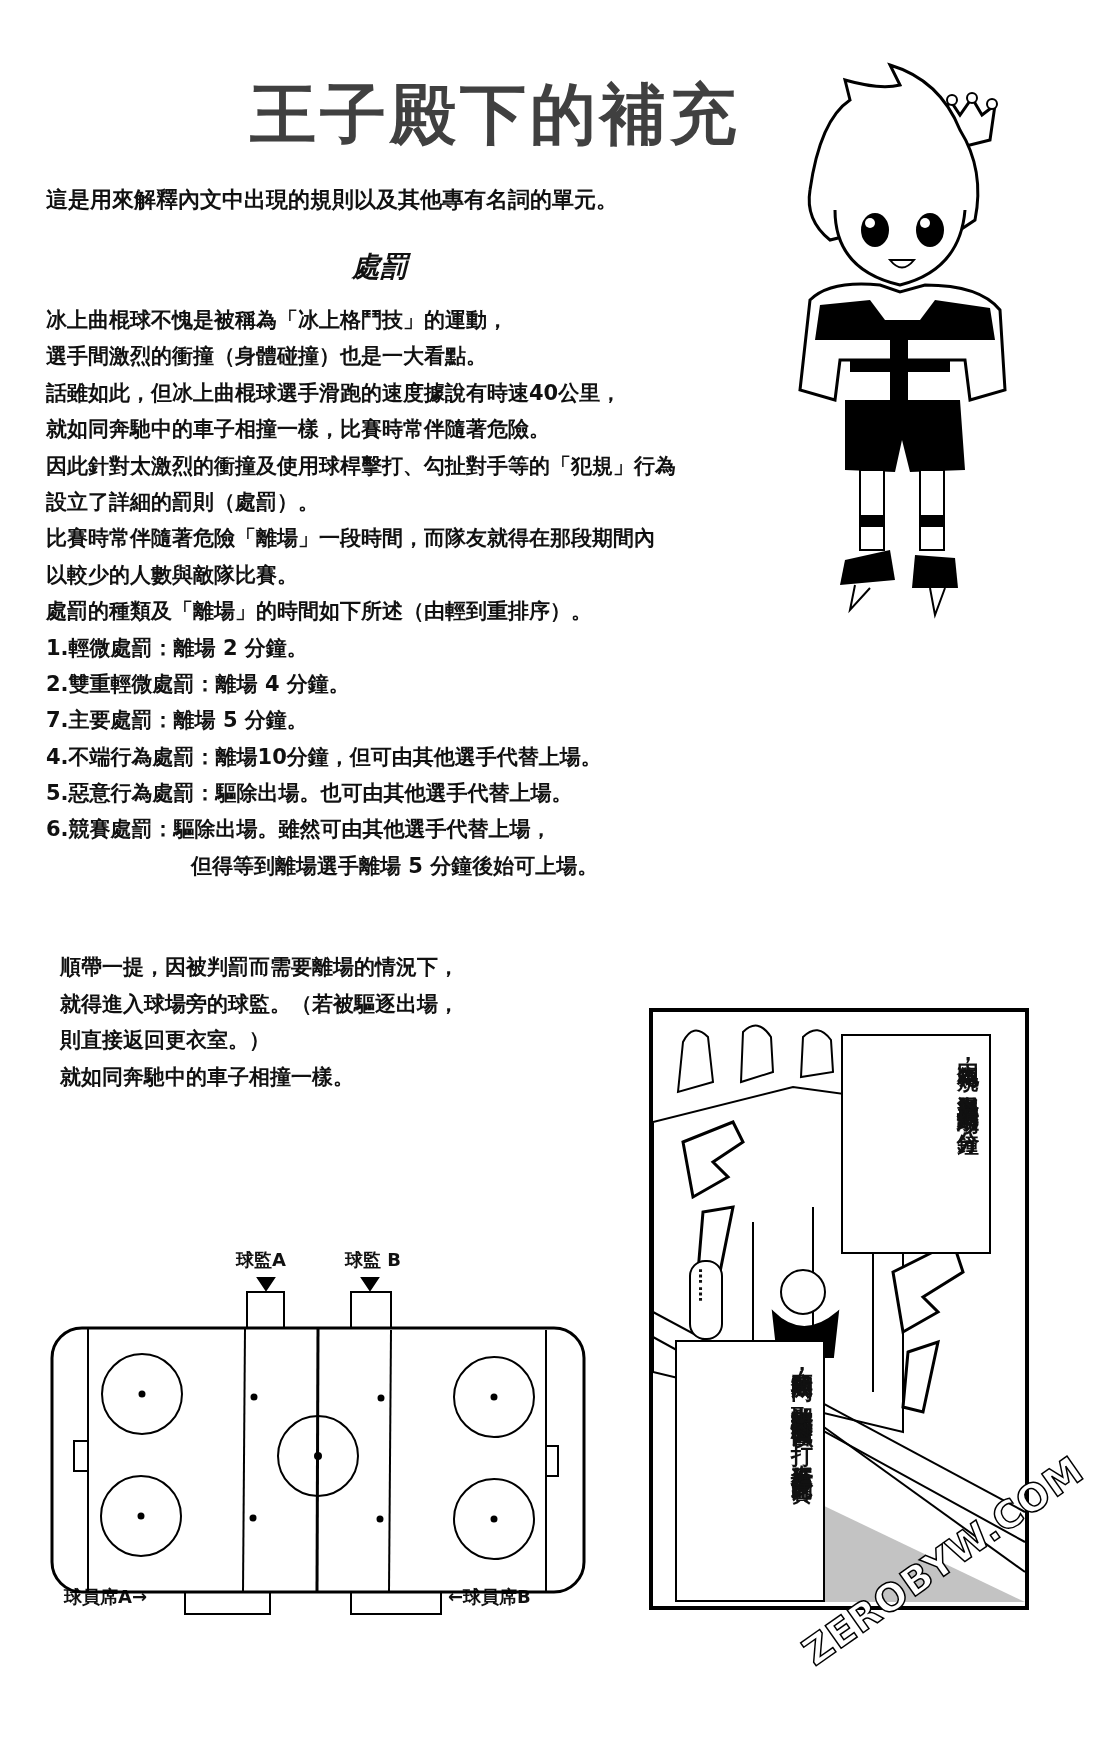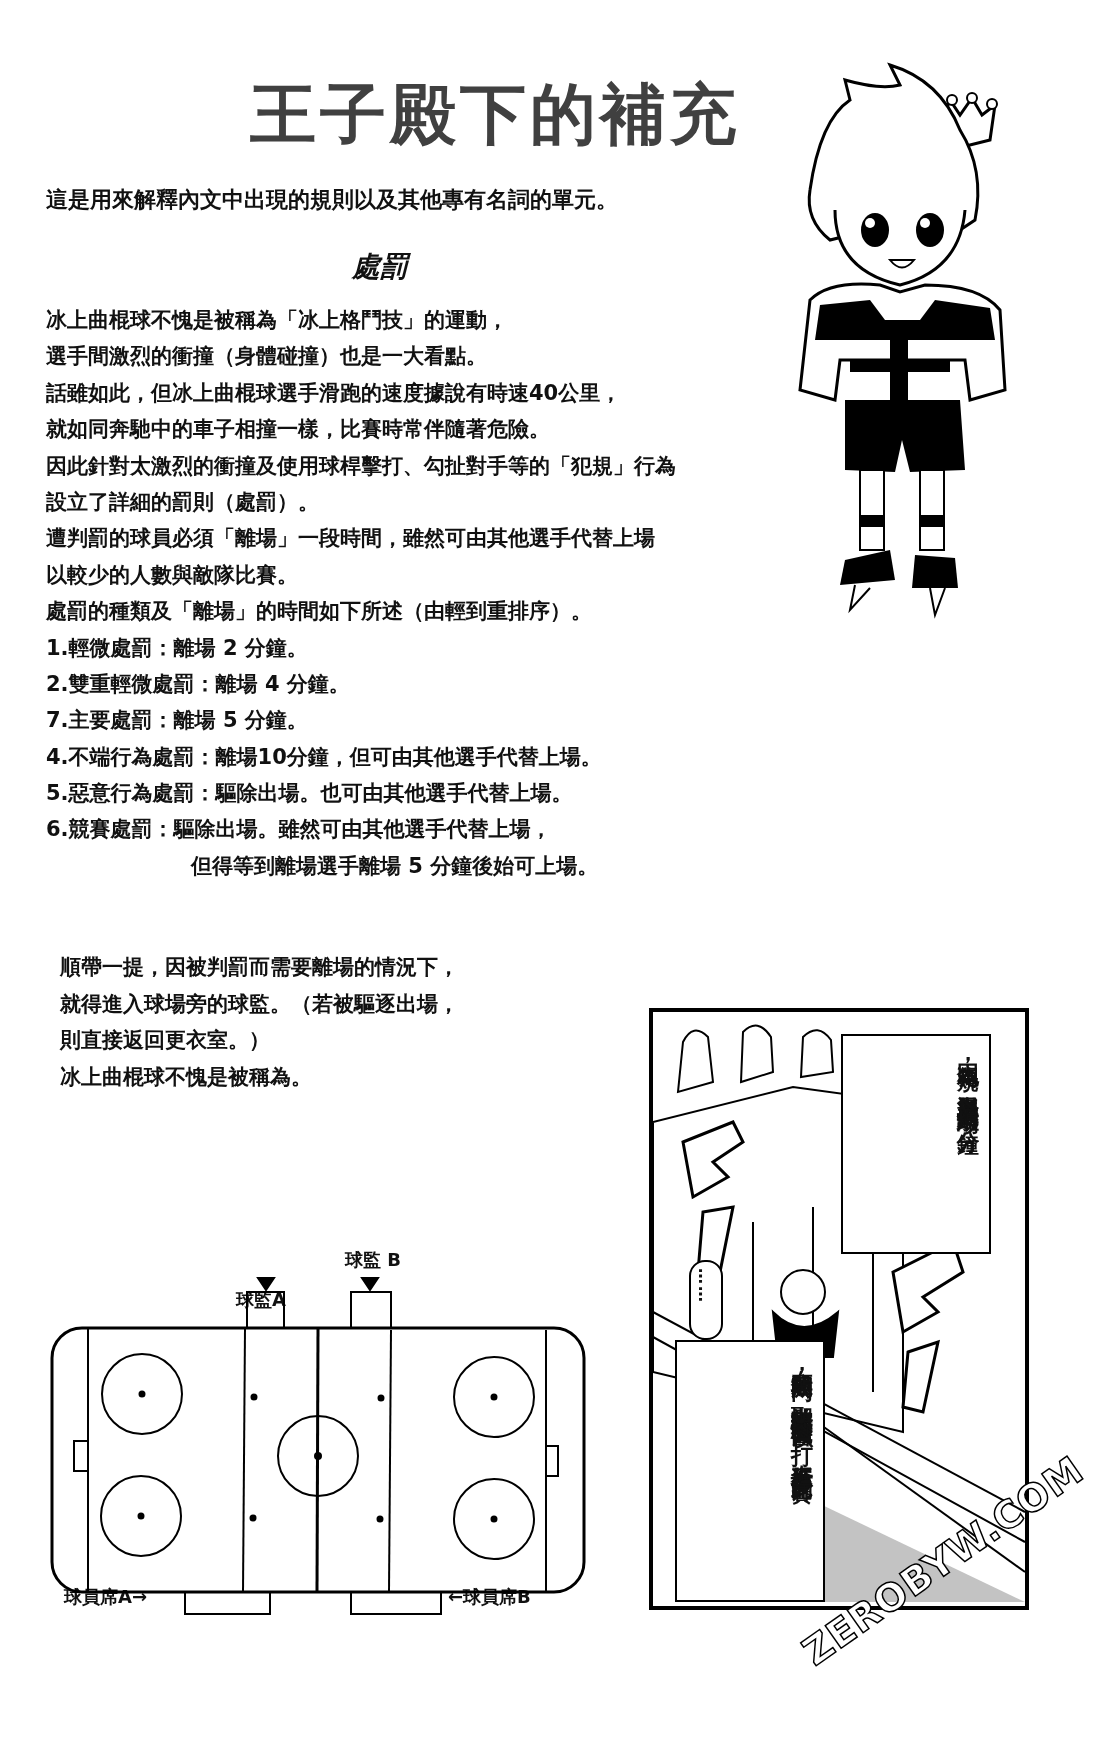--- a/index.html
+++ b/index.html
@@ -45,21 +45,21 @@
 
 <div class="abs section-heading">處罰</div>
 
 <div class="abs body-text">
   <div class="line">冰上曲棍球不愧是被稱為「冰上格鬥技」的運動，</div>
   <div class="line">選手間激烈的衝撞（身體碰撞）也是一大看點。</div>
   <div class="line">話雖如此，但冰上曲棍球選手滑跑的速度據說有時速40公里，</div>
   <div class="line">就如同奔馳中的車子相撞一樣，比賽時常伴隨著危險。</div>
   <div class="line">因此針對太激烈的衝撞及使用球桿擊打、勾扯對手等的「犯規」行為</div>
   <div class="line">設立了詳細的罰則（處罰）。</div>
-  <div class="line">遭判罰的球員必須「離場」一段時間，雖然可由其他選手代替上場</div>
+  <div class="line">比賽時常伴隨著危險「離場」一段時間，而隊友就得在那段期間內</div>
   <div class="line">以較少的人數與敵隊比賽。</div>
   <div class="line">處罰的種類及「離場」的時間如下所述（由輕到重排序）。</div>
   <div class="line">1.輕微處罰：離場 2 分鐘。</div>
   <div class="line">2.雙重輕微處罰：離場 4 分鐘。</div>
   <div class="line">7.主要處罰：離場 5 分鐘。</div>
   <div class="line">4.不端行為處罰：離場10分鐘，但可由其他選手代替上場。</div>
   <div class="line">5.惡意行為處罰：驅除出場。也可由其他選手代替上場。</div>
   <div class="line">6.競賽處罰：驅除出場。雖然可由其他選手代替上場，</div>
   <div class="line indent">但得等到離場選手離場 5 分鐘後始可上場。</div>
 </div>
@@ -99,25 +99,25 @@
     <path d="M125 495 L165 498 L168 528 L122 528 Z" fill="#000"></path>
     <path d="M65 525 L60 550 L80 528" fill="#fff" stroke="#000" stroke-width="2"></path>
     <path d="M140 528 L145 555 L155 528" fill="#fff" stroke="#000" stroke-width="2"></path>
   </svg>
 </div>
 
 <div class="abs note">
   <div class="line">順帶一提，因被判罰而需要離場的情況下，</div>
   <div class="line">就得進入球場旁的球監。（若被驅逐出場，</div>
   <div class="line">則直接返回更衣室。）</div>
-  <div class="line">冰上曲棍球不愧是被稱為。</div>
+  <div class="line">就如同奔馳中的車子相撞一樣。</div>
 </div>
 
 <div class="abs" style="left:0; top:0; width:1100px; height:1738px; pointer-events:none;">
-  <span class="abs rink-label" style="left:236px; top:1248px;margin-top:40px;">球監A</span>
+  <span class="abs rink-label" style="left:236px; top:1248px;">球監A</span>
   <span class="abs rink-label" style="left:345px; top:1248px;">球監 B</span>
   <span class="abs rink-label" style="left:64px; top:1585px;">球員席A→</span>
   <span class="abs rink-label" style="left:448px; top:1585px;text-align:center;">←球員席B</span>
   <svg class="abs" style="left:0; top:0;" width="1100" height="1738" viewBox="0 0 1100 1738">
     <g fill="none" stroke="#000" stroke-width="2">
 
       <path d="M258 1278 L274 1278 L266 1290 Z" fill="#000"></path>
       <path d="M362 1278 L378 1278 L370 1290 Z" fill="#000"></path>
 
       <rect x="247" y="1292" width="37" height="36"></rect>

